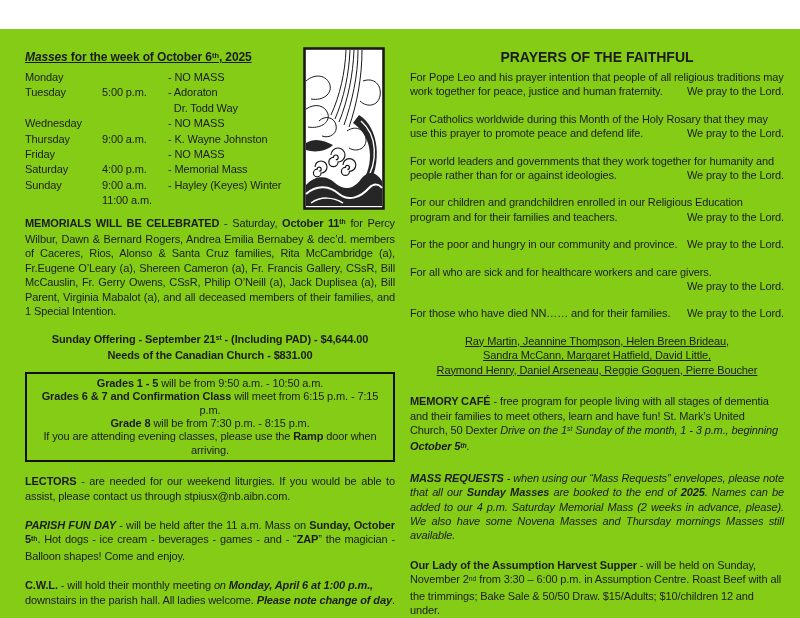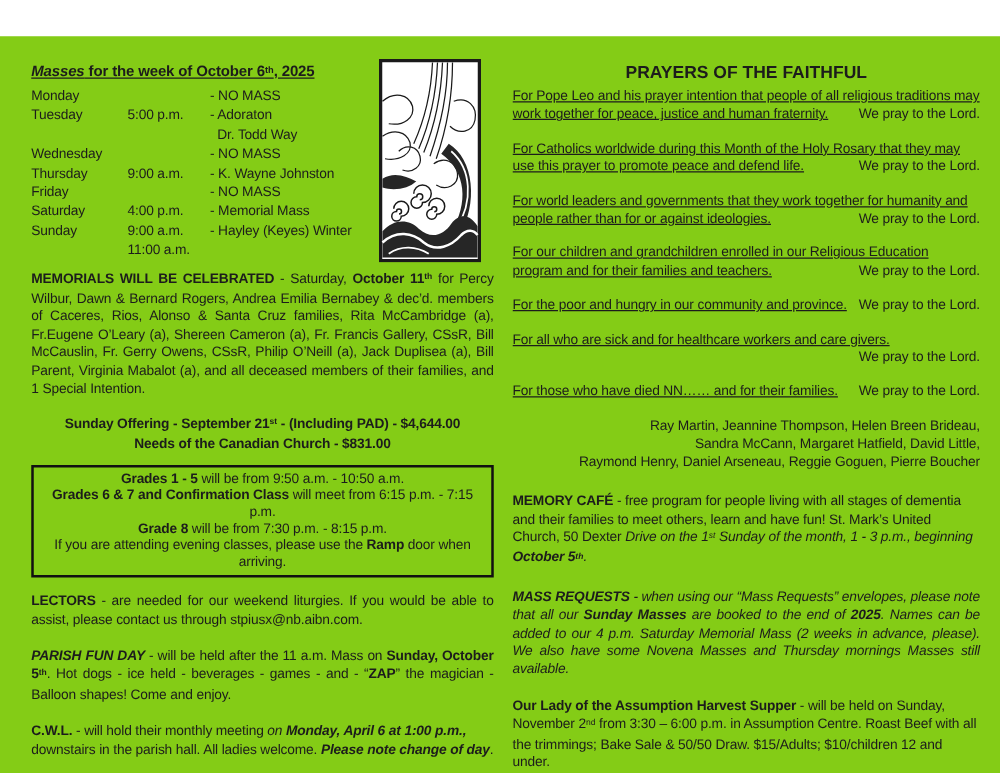--- a/index.html
+++ b/index.html
@@ -15,23 +15,23 @@
   .mass-title{font-size:12px;line-height:16px;text-decoration:underline;margin-bottom:3px;}
   .mass-table{width:278px;}
   .mass-row{display:grid;grid-template-columns:77px 66px 1fr;line-height:15.4px;}
   .mass-desc{white-space:pre;}
   .para{margin:0 0 15px;}
   .justify{text-align:justify;}
   .memorials{margin:7px 0 13px;}
   .offering{text-align:center;margin-bottom:9px;line-height:14.6px;}
   .re-box{border:2px solid #111111;text-align:center;line-height:13.4px;padding:3px 3px;margin-bottom:12px;}
   .r-title{font-weight:bold;font-size:14px;text-align:center;line-height:16px;margin-bottom:5px;letter-spacing:0;}
-  .petition{margin-bottom:13px;overflow:hidden;text-decoration:underline;}
+  .petition{margin-bottom:13px;overflow:hidden;}
   .pet-resp{float:right;}
-  .names{text-align:right;margin:2px 0 17px;}
+  .names{text-align:center;margin:2px 0 17px;text-decoration:underline;}
   .artwork{position:absolute;left:303px;top:18px;width:82px;height:163px;}
 </style>
 </head>
 <body>
 
 <div class="page">
 
   <div class="artwork">
     <svg viewBox="0 0 82 163" width="82" height="163" xmlns="http://www.w3.org/2000/svg">
       <rect x="1.5" y="1.5" width="79" height="160" fill="#ffffff" stroke="#1a1a1a" stroke-width="2.6"></rect>
@@ -142,21 +142,21 @@
 
         <div><span class="b">Grades 6 &amp; 7 and Confirmation Class</span><span> will meet from 6:15 p.m. - 7:15 p.m.</span></div>
 
         <div><span class="b">Grade 8</span><span> will be from 7:30 p.m. - 8:15 p.m.</span></div>
 
         <div><span>If you are attending evening classes, please use the </span><span class="b">Ramp</span><span> door when arriving.</span></div>
       </div>
 
     <p class="para justify"><span class="b">LECTORS</span><span> - are needed for our weekend liturgies. If you would be able to assist, please contact us through stpiusx@nb.aibn.com.</span></p>
 
-    <p class="para justify"><span class="b i">PARISH FUN DAY</span><span> - will be held after the 11 a.m. Mass on </span><span class="b">Sunday, October 5</span><span class="b sup">th</span><span>. Hot dogs - ice held - beverages - games - and - “</span><span class="b">ZAP</span><span>” the magician - Balloon shapes!  Come and enjoy.</span></p>
+    <p class="para justify"><span class="b i">PARISH FUN DAY</span><span> - will be held after the 11 a.m. Mass on </span><span class="b">Sunday, October 5</span><span class="b sup">th</span><span>. Hot dogs - ice cream - beverages - games - and - “</span><span class="b">ZAP</span><span>” the magician - Balloon shapes!  Come and enjoy.</span></p>
 
     <p class="para"><span class="b">C.W.L.</span><span> - will hold their monthly meeting </span><span class="i">on</span><span> </span><span class="b i">Monday, April 6 at 1:00 p.m.,</span><span> downstairs in the parish hall. All ladies welcome. </span><span class="b i">Please note change of day</span><span>.</span></p>
 
   </div>
 
   <div class="col col-right">
 
     <div class="r-title">PRAYERS OF THE FAITHFUL</div>
 
     <div>

